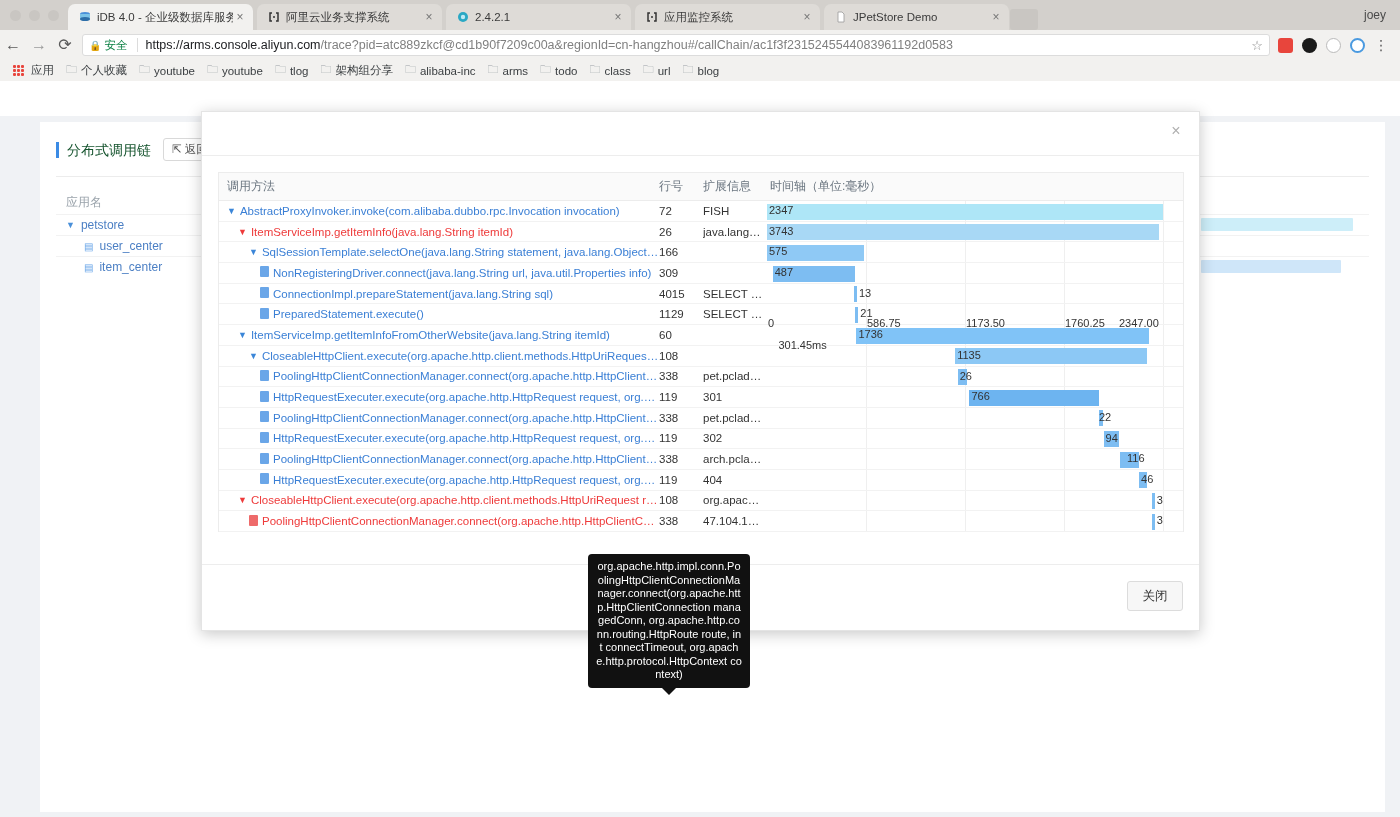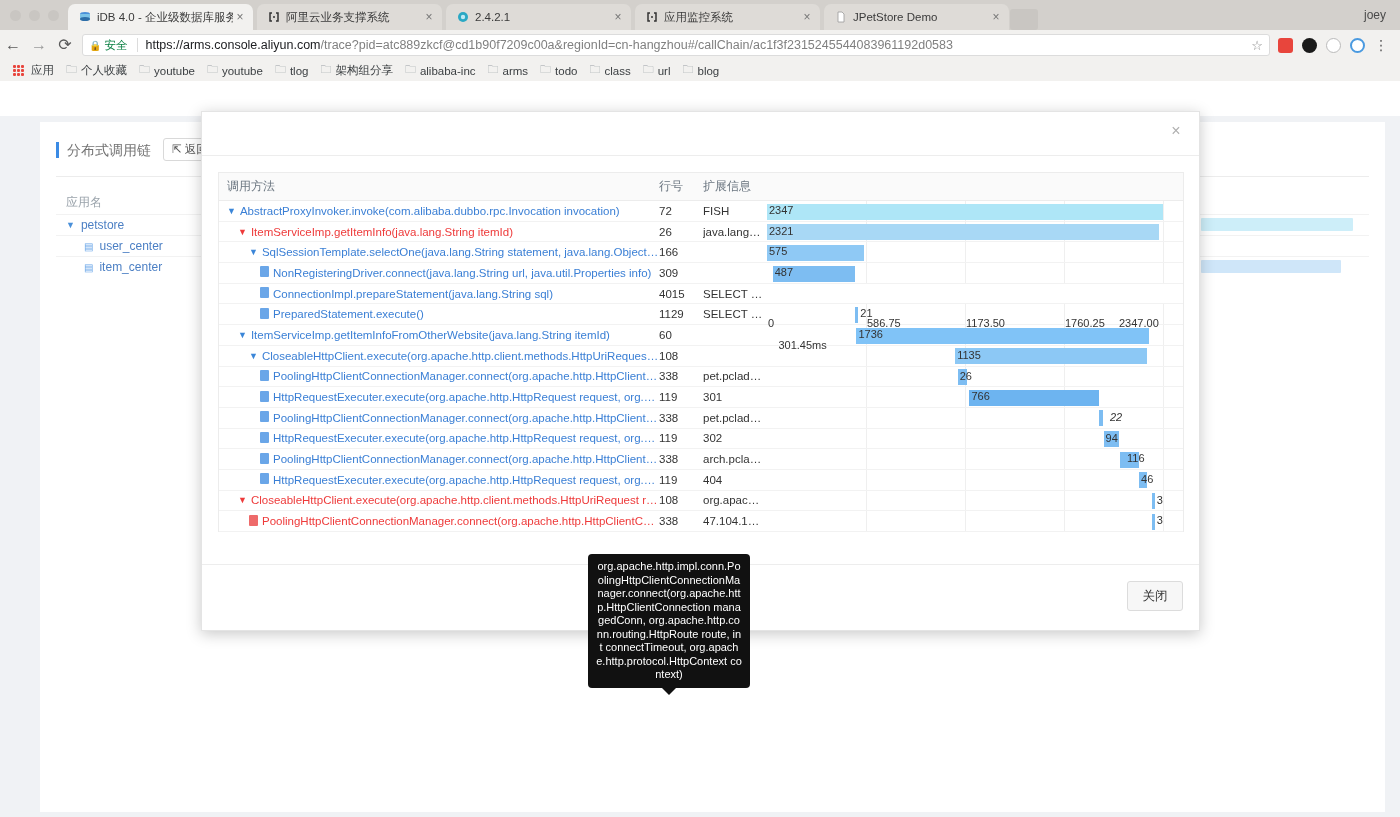--- a/index.html
+++ b/index.html
@@ -54,21 +54,21 @@
   .bookmarks { position:absolute; left:0; top:60px; width:1400px; height:21px; background:#f2f1ef; display:flex; align-items:center; padding-left:8px; gap:2px; }
   .bm { display:flex; align-items:center; font-size:11.5px; color:#3c4043; padding:0 5px; white-space:nowrap; }
   .bm .bmico { margin-right:4px; font-size:11px; color:#9aa0a6; }
   .appsgrid { width:13px; height:11px; display:grid; grid-template-columns:repeat(3,3px); grid-template-rows:repeat(3,3px); gap:1px; margin-right:5px; }
   .appsgrid i { background:#e8453c; display:block; border-radius:1px; }
 
   
   .page-bg { position:absolute; left:0; top:116px; width:1400px; height:701px; background:#f0f2f5; }
   .bg-panel { position:absolute; left:40px; top:122px; width:1345px; height:690px; background:#fff; }
   .bg-title-row { position:absolute; left:56px; top:138px; display:flex; align-items:center; gap:12px; }
-  .bg-title { font-size:14px; color:#737373; border-left:3px solid #3b8be5; padding-left:8px; line-height:16px; }
+  .bg-title { font-size:14px; color:#14532d; border-left:3px solid #3b8be5; padding-left:8px; line-height:16px; }
   .bg-backbtn { border:1px solid #d9d9d9; border-radius:3px; font-size:11.5px; color:#555; padding:3px 8px; background:#fff; }
   .bg-divider { position:absolute; left:56px; top:176px; width:1313px; height:1px; background:#ececec; }
   .bg-table { position:absolute; left:56px; top:190px; width:1313px; }
   .bg-th { height:24px; font-size:12px; color:#9aa3ab; display:flex; align-items:center; padding-left:10px; }
   .bg-row { height:21px; display:flex; align-items:center; padding-left:10px; font-size:12px; color:#4b7fc4; border-top:1px solid #f2f2f2; }
   .bg-row .caret { color:#4a90d9; font-size:9px; margin-right:6px; }
   .bg-row .fileico { color:#6aa6e8; font-size:10px; margin-right:6px; }
   .bg-row.indent { padding-left:28px; }
   .bg-bar { position:absolute; height:13px; border-radius:1px; }
 
@@ -310,20 +310,21 @@
   <div class="modal-head">
     <div class="modal-x">×</div>
   </div>
 
   <div class="modal-body">
     <div class="trace-table">
       <div class="tr-head">
         <div class="col-method">调用方法</div>
         <div class="col-line">行号</div>
         <div class="col-ext">扩展信息</div>
+        <div class="col-time">时间轴（单位:毫秒）</div>
       </div>
       <div id="rows">
           <div class="tr-row">
             <div class="m-cell" style="padding-left: 8px;">
               <span class="caret">▼</span>
               <span class="m-txt">AbstractProxyInvoker.invoke(com.alibaba.dubbo.rpc.Invocation invocation)</span>
             </div>
             <div class="l-cell">72</div>
             <div class="e-cell">FISH</div>
             <div class="t-cell">
@@ -341,21 +342,21 @@
               <span class="m-txt">ItemServiceImp.getItemInfo(java.lang.String itemId)</span>
             </div>
             <div class="l-cell">26</div>
             <div class="e-cell">java.lang.Runti…</div>
             <div class="t-cell">
               <div class="gridline" style="left: 99px;"></div>
               <div class="gridline" style="left: 198px;"></div>
               <div class="gridline" style="left: 297px;"></div>
               <div class="gridline" style="left: 396px;"></div>
               <div class="bar" style="left: 0px; width: 391.613px; background: rgb(168, 216, 245);"></div>
-              <div class="bar-label" style="left: 2px;">2321</div>
+              <div class="bar-label" style="left: 2px;">3743</div>
             </div>
           </div>
           <div class="tr-row">
             <div class="m-cell" style="padding-left: 30px;">
               <span class="caret">▼</span>
               <span class="m-txt">SqlSessionTemplate.selectOne(java.lang.String statement, java.lang.Object parame…</span>
             </div>
             <div class="l-cell">166</div>
             <div class="e-cell"></div>
             <div class="t-cell">
@@ -383,20 +384,28 @@
               <div class="bar-label" style="left: 7.73669px;">487</div>
             </div>
           </div>
           <div class="tr-row">
             <div class="m-cell" style="padding-left: 41px;">
               <span class="fileico"><span class="fileglyph"></span></span>
               <span class="m-txt">ConnectionImpl.prepareStatement(java.lang.String sql)</span>
             </div>
             <div class="l-cell">4015</div>
             <div class="e-cell">SELECT ITEM.…</div>
+            <div class="t-cell">
+              <div class="gridline" style="left: 99px;"></div>
+              <div class="gridline" style="left: 198px;"></div>
+              <div class="gridline" style="left: 297px;"></div>
+              <div class="gridline" style="left: 396px;"></div>
+              <div class="bar" style="left: 86.8939px; width: 3px; background: rgb(125, 189, 242);"></div>
+              <div class="bar-label" style="left: 91.8939px;">13</div>
+            </div>
           </div>
           <div class="tr-row">
             <div class="m-cell" style="padding-left: 41px;">
               <span class="fileico"><span class="fileglyph"></span></span>
               <span class="m-txt">PreparedStatement.execute()</span>
             </div>
             <div class="l-cell">1129</div>
             <div class="e-cell">SELECT ITEM.…</div>
             <div class="t-cell">
               <div class="gridline" style="left: 99px;"></div>
@@ -485,21 +494,21 @@
               <span class="m-txt">PoolingHttpClientConnectionManager.connect(org.apache.http.HttpClientC…</span>
             </div>
             <div class="l-cell">338</div>
             <div class="e-cell">pet.pclady.com…</div>
             <div class="t-cell">
               <div class="gridline" style="left: 99px;"></div>
               <div class="gridline" style="left: 198px;"></div>
               <div class="gridline" style="left: 297px;"></div>
               <div class="gridline" style="left: 396px;"></div>
               <div class="bar" style="left: 332.39px; width: 3.71197px; background: rgb(125, 189, 242);"></div>
-              <div class="bar-label" style="left: 343px; font-style: italic;">22</div>
+              <div class="bar-label" style="left: 332px;">22</div>
             </div>
           </div>
           <div class="tr-row">
             <div class="m-cell" style="padding-left: 41px;">
               <span class="fileico"><span class="fileglyph"></span></span>
               <span class="m-txt">HttpRequestExecuter.execute(org.apache.http.HttpRequest request, org.ap…</span>
             </div>
             <div class="l-cell">119</div>
             <div class="e-cell">302</div>
             <div class="t-cell">

